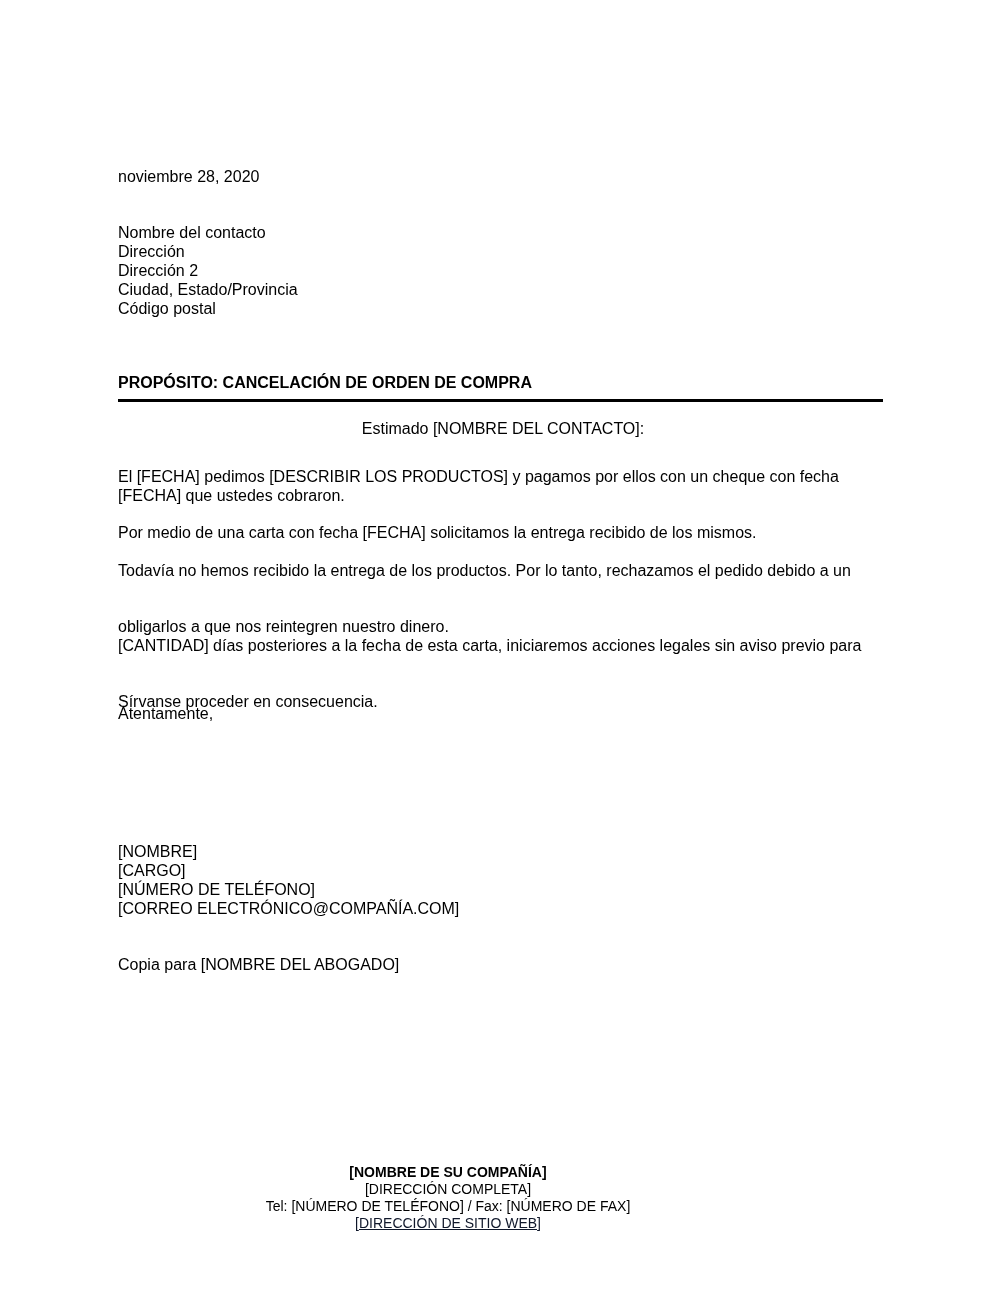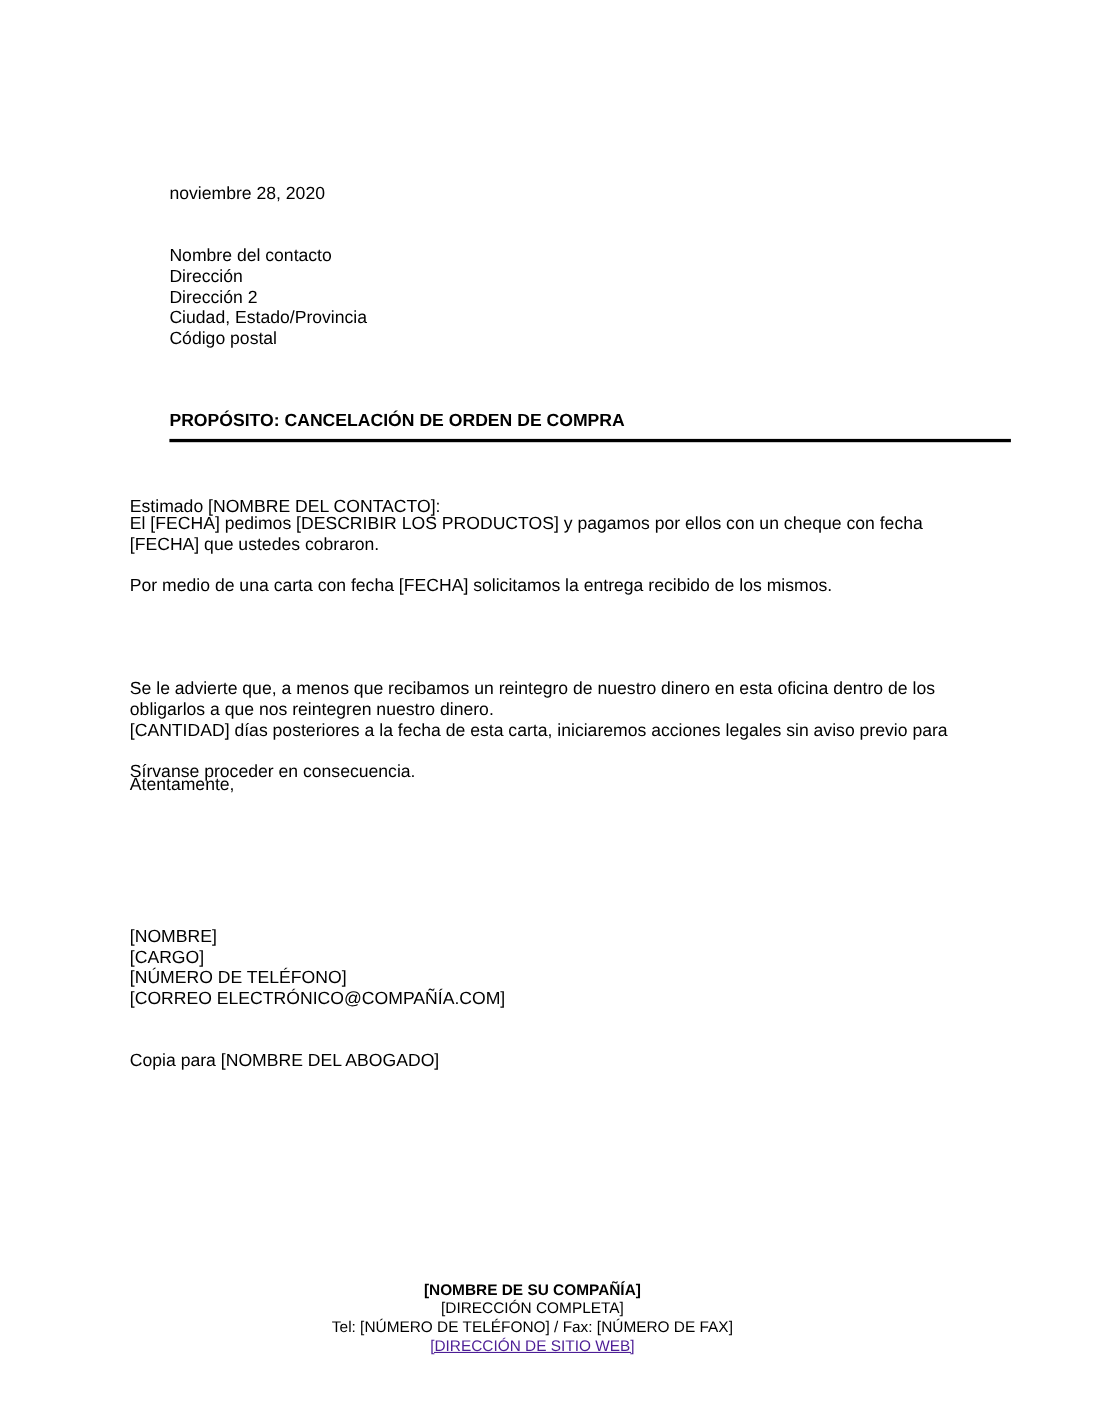--- a/index.html
+++ b/index.html
@@ -5,21 +5,21 @@
     html, body { margin: 0; padding: 0; background: #ffffff; }
     body {
       width: 1000px;
       height: 1290px;
       position: relative;
       font-family: "Liberation Sans", sans-serif;
       color: #000000;
       font-size: 16px;
       line-height: 19px;
     }
-    .abs { position: absolute; margin-left: 36px; }
+    .abs { position: absolute; }
     .line { display: block; white-space: nowrap; }
     .para { position: absolute; left: 118px; width: 770px; }
     .date { left: 118px; top: 167px; }
     .address { left: 118px; top: 223px; }
     .subject {
       left: 118px; top: 373px;
       font-weight: bold;
       font-family: "Liberation Sans", sans-serif;
     }
     .rule {
@@ -27,58 +27,58 @@
       width: 765px; height: 3px;
       background: #000000;
     }
     .footer {
       left: 0; width: 896px; top: 1164px;
       text-align: center;
       font-size: 14px;
       line-height: 17px;
     }
     .footer .company { font-weight: bold; }
-    .footer a { color: #4c1d95; text-decoration: underline; }
+    .footer a { color: #0f172a; text-decoration: underline; }
   </style>
 </head>
 <body>
 
 <div>
 
   <div class="abs date line">noviembre 28, 2020</div>
 
   <div class="abs address">
     <span class="line">Nombre del contacto</span>
     <span class="line">Dirección</span>
     <span class="line">Dirección 2</span>
     <span class="line">Ciudad, Estado/Provincia</span>
     <span class="line">Código postal</span>
   </div>
 
   <div class="abs subject line">PROPÓSITO: CANCELACIÓN DE ORDEN DE COMPRA</div>
   <div class="abs rule"></div>
 
-  <div class="para" style="top:451px;">
+  <div class="para" style="top:419px;text-align:center;">
     <span class="line">Estimado [NOMBRE DEL CONTACTO]:</span>
   </div>
 
   <div class="para" style="top:467px;">
     <span class="line">El [FECHA] pedimos [DESCRIBIR LOS PRODUCTOS] y pagamos por ellos con un cheque con fecha</span>
     <span class="line">[FECHA] que ustedes cobraron.</span>
   </div>
 
   <div class="para" style="top:523px;">
     <span class="line">Por medio de una carta con fecha [FECHA] solicitamos la entrega recibido de los mismos.</span>
   </div>
 
   <div class="para" style="top:561px;">
+    <span class="line">Todavía no hemos recibido la entrega de los productos. Por lo tanto, rechazamos el pedido debido a un</span>
   </div>
 
   <div class="para" style="top:617px;">
-    <span class="line">Se le advierte que, a menos que recibamos un reintegro de nuestro dinero en esta oficina dentro de los</span>
     <span class="line">obligarlos a que nos reintegren nuestro dinero.</span>
     <span class="line">[CANTIDAD] días posteriores a la fecha de esta carta, iniciaremos acciones legales sin aviso previo para</span>
   </div>
 
   <div class="para" style="top:692px;">
     <span class="line">Sírvanse proceder en consecuencia.</span>
   </div>
 
   <div class="para" style="top:704px;">
     <span class="line">Atentamente,</span>

